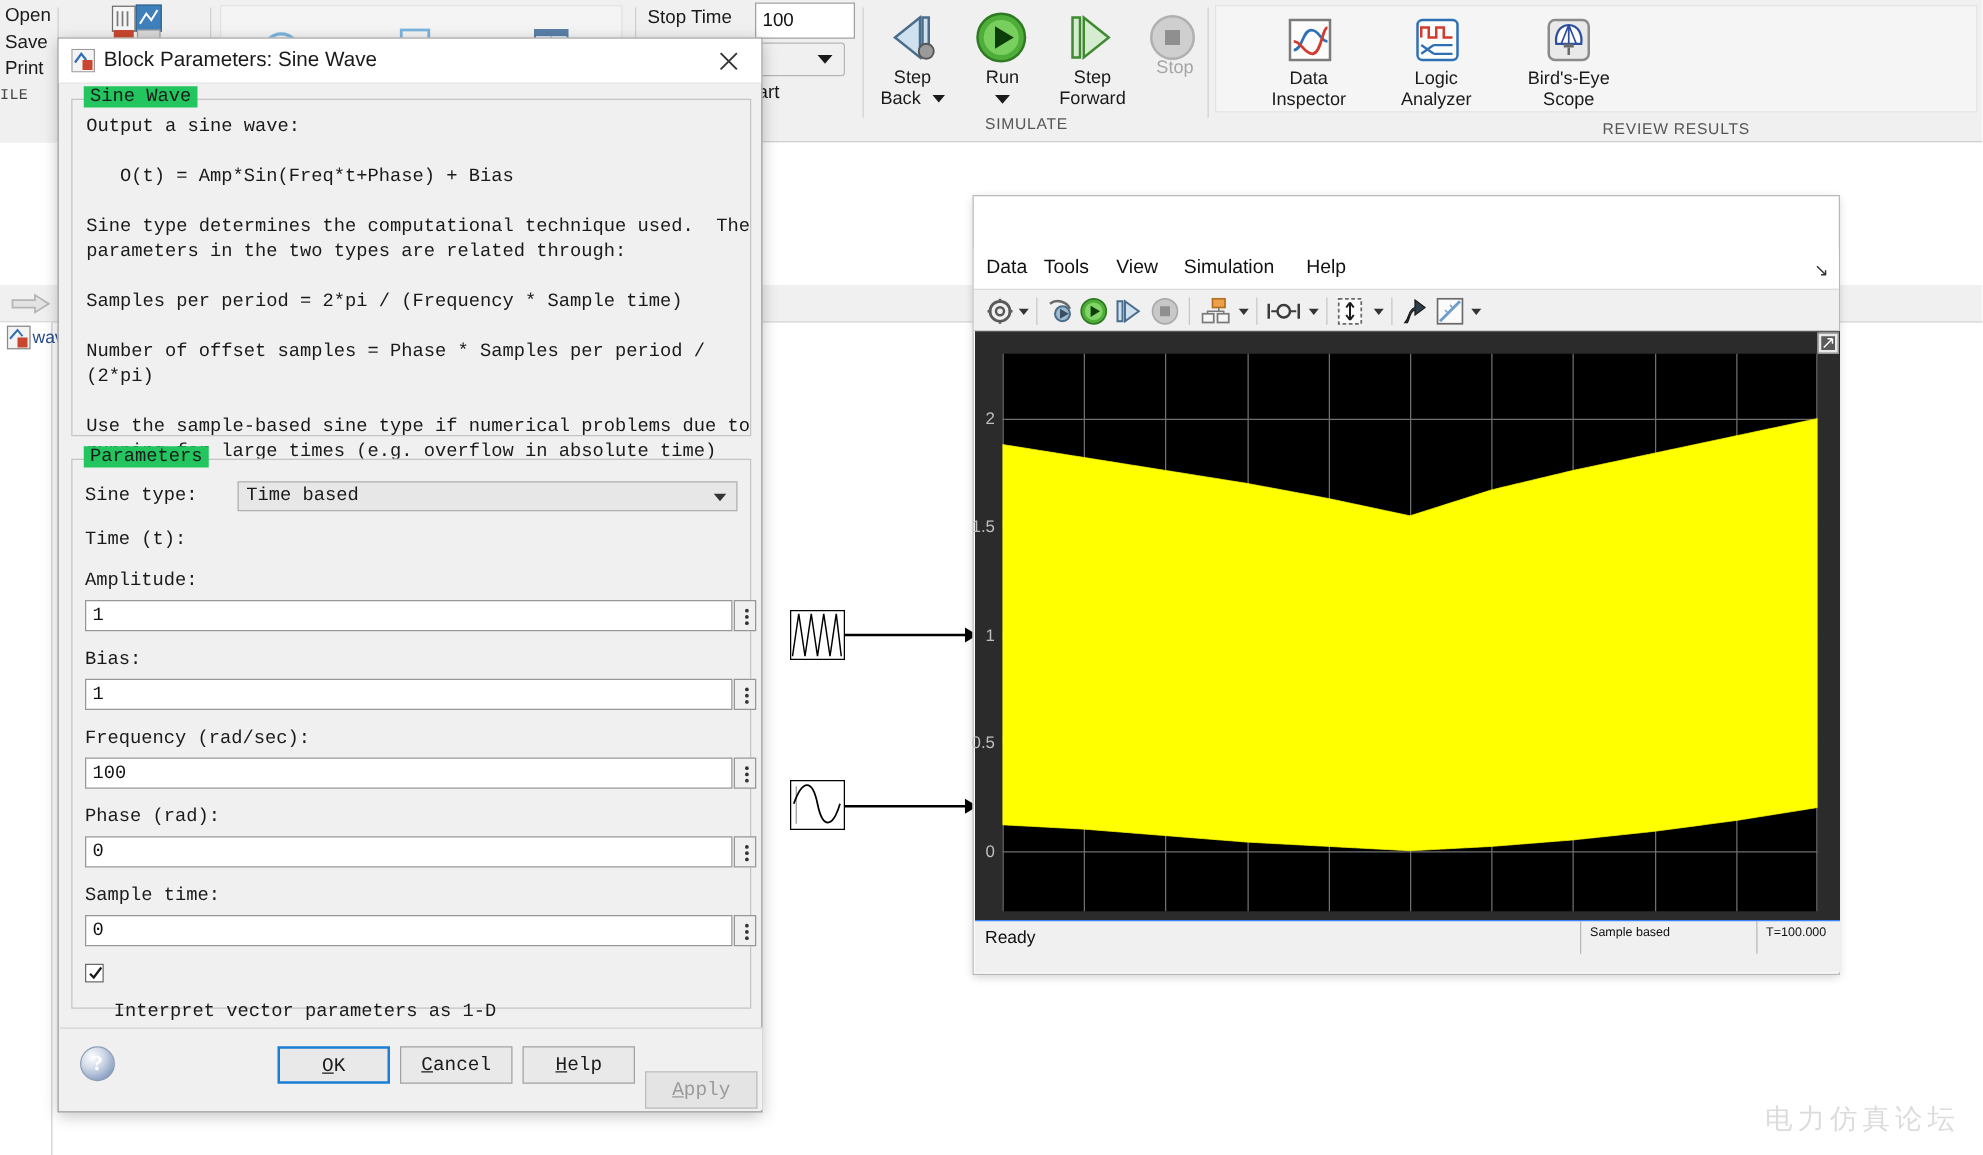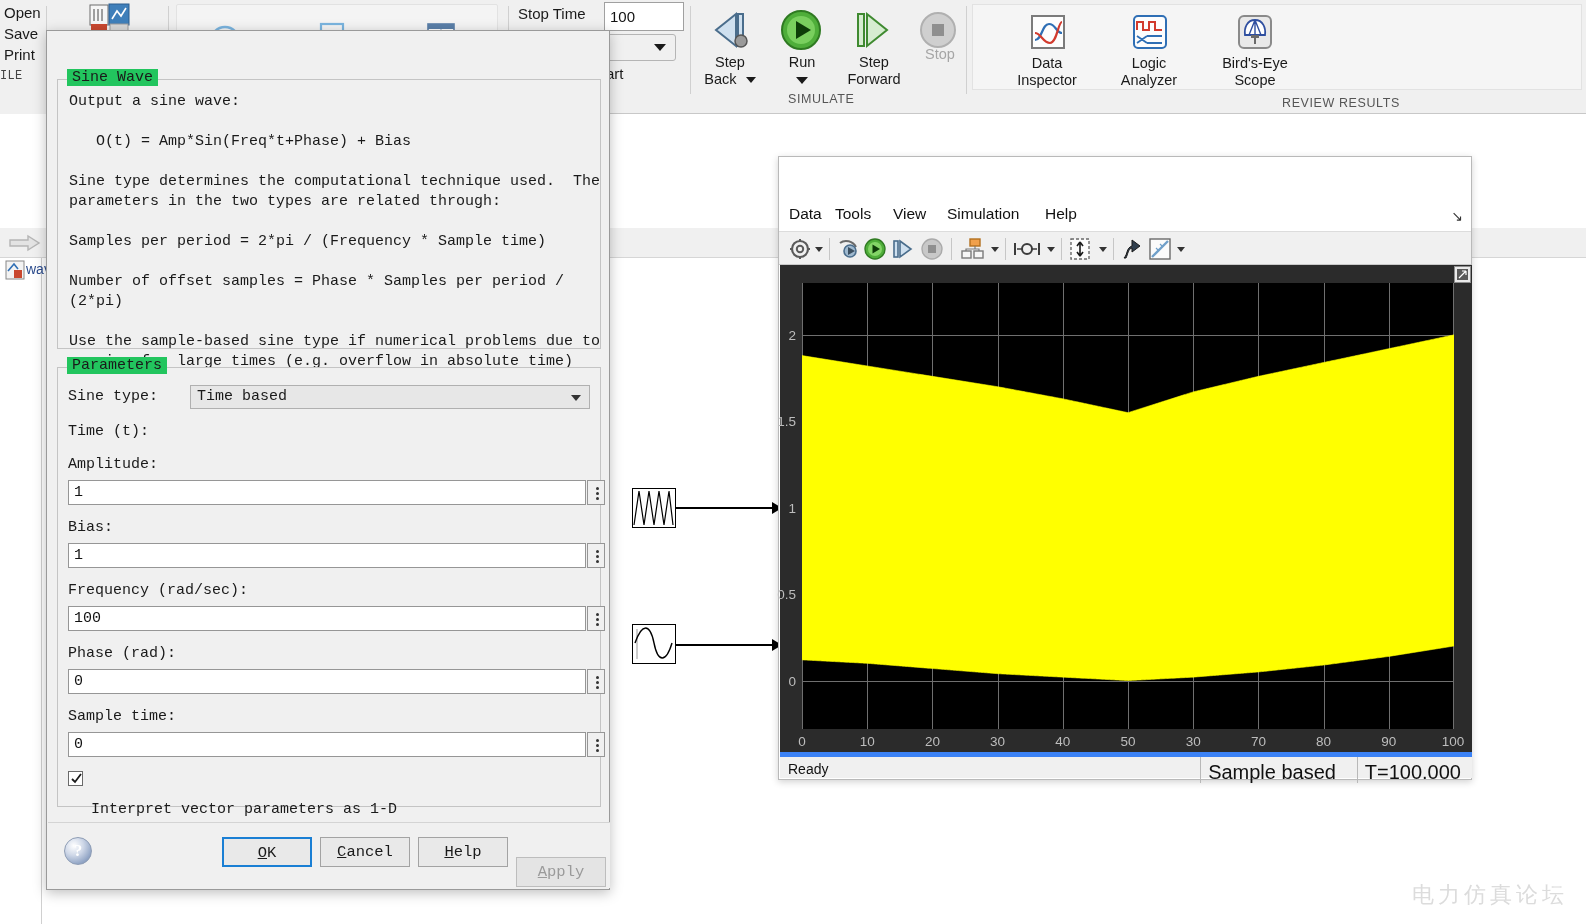--- a/index.html
+++ b/index.html
@@ -80,25 +80,25 @@
   .plotscrollbtn { position:absolute; right:1px; top:1px; width:17px; height:17px;
                    background:#eaeaea; border:1px solid #8e8e8e; }
 
   .axes { position:absolute; left:22px; top:18px; width:652px; height:446px; background:#000; }
   .ytick { position:absolute; right:100%; margin-right:6px; transform:translateY(-50%);
            font-size:13.5px; color:#bdbdbd; white-space:nowrap;}
   .xtick { position:absolute; top:100%; margin-top:5px; transform:translateX(-50%);
            font-size:13.5px; color:#bdbdbd; white-space:nowrap;}
   .gl { position:absolute; background:#6f6f6f; }
 
-  .statusbar { position:absolute; left:1px; bottom:1px; width:692px; height:26px;
-               background:#f0f0f0; border-top:5px solid #3b82f6;margin-top:11px; }
+  .statusbar { position:absolute; left:1px; bottom:1px; width:692px; height:42px;
+               background:#f0f0f0; border-top:1px solid #3b82f6;margin-top:11px; }
   .st-ready { position:absolute; left:8px; top:4px; font-size:14px; color:#111; }
   .st-cell { position:absolute; top:0; height:26px; border-left:1px solid #b8b8b8;
-             font-size:20px; color:#111; padding:4px 7px 0 7px; }
+             font-size:10px; color:#111; padding:4px 7px 0 7px; }
 
   
   #dlg { position:absolute; left:46px; top:30px; width:564px; height:860px;
          background:#f0f0f0; border:1px solid #9a9a9a; box-shadow:0 3px 12px rgba(0,0,0,.25);}
   .dlg-title { position:absolute; left:0; top:0; width:100%; height:36px; background:#fff;
                border-bottom:1px solid #e2e2e2; }
   .dlg-ic { position:absolute; left:10px; top:8px; width:19px; height:19px;}
   .dlg-ttext { position:absolute; left:36px; top:8px; font-size:16.5px; color:#1a1a1a;}
   .dlg-close { position:absolute; right:0; top:0; width:52px; height:36px; }
   .dlg-close svg { position:absolute; left:50%; top:50%; transform:translate(-50%,-50%);}
@@ -507,20 +507,35 @@
   </div>
 
   <div class="statusbar">
     <span class="st-ready">Ready</span>
     <span class="st-cell" style="right:129px;">Sample based</span>
     <span class="st-cell" style="right:4px;">T=100.000</span>
   </div>
 </div>
 
 <div id="dlg">
+  <div class="dlg-title">
+    <span class="dlg-ic">
+      <svg width="19" height="19" viewBox="0 0 19 19">
+        <rect x="0.5" y="0.5" width="18" height="18" fill="#f4f4f4" stroke="#9a9a9a"></rect>
+        <path d="M3 11 L8 4 L12 9" stroke="#2f6fb5" stroke-width="1.8" fill="none"></path>
+        <rect x="9" y="9" width="8" height="8" fill="#c9472f"></rect>
+      </svg>
+    </span>
+    <div class="dlg-ttext">Block Parameters: Sine Wave</div>
+    <div class="dlg-close">
+      <svg width="17" height="17" viewBox="0 0 17 17">
+          <path d="M2 2 L15 15 M15 2 L2 15" stroke="#333" stroke-width="1.5"></path>
+        </svg>
+    </div>
+  </div>
 
   <div class="fieldset" style="left:10px; top:48px; width:544px; height:270px;">
     <span class="legend">Sine Wave</span>
     <div class="desc mono">Output a sine wave:
 
    O(t) = Amp*Sin(Freq*t+Phase) + Bias
 
 Sine type determines the computational technique used.  The
 parameters in the two types are related through:
 

